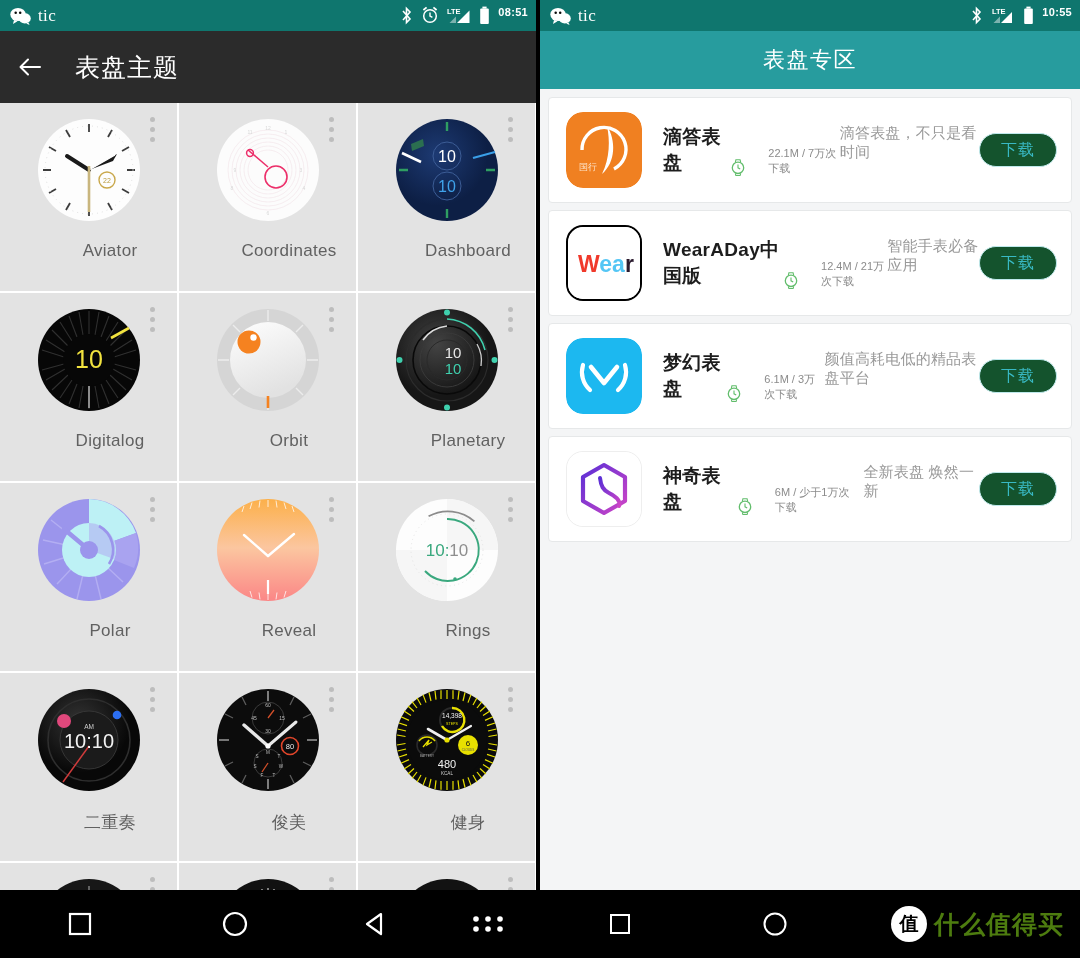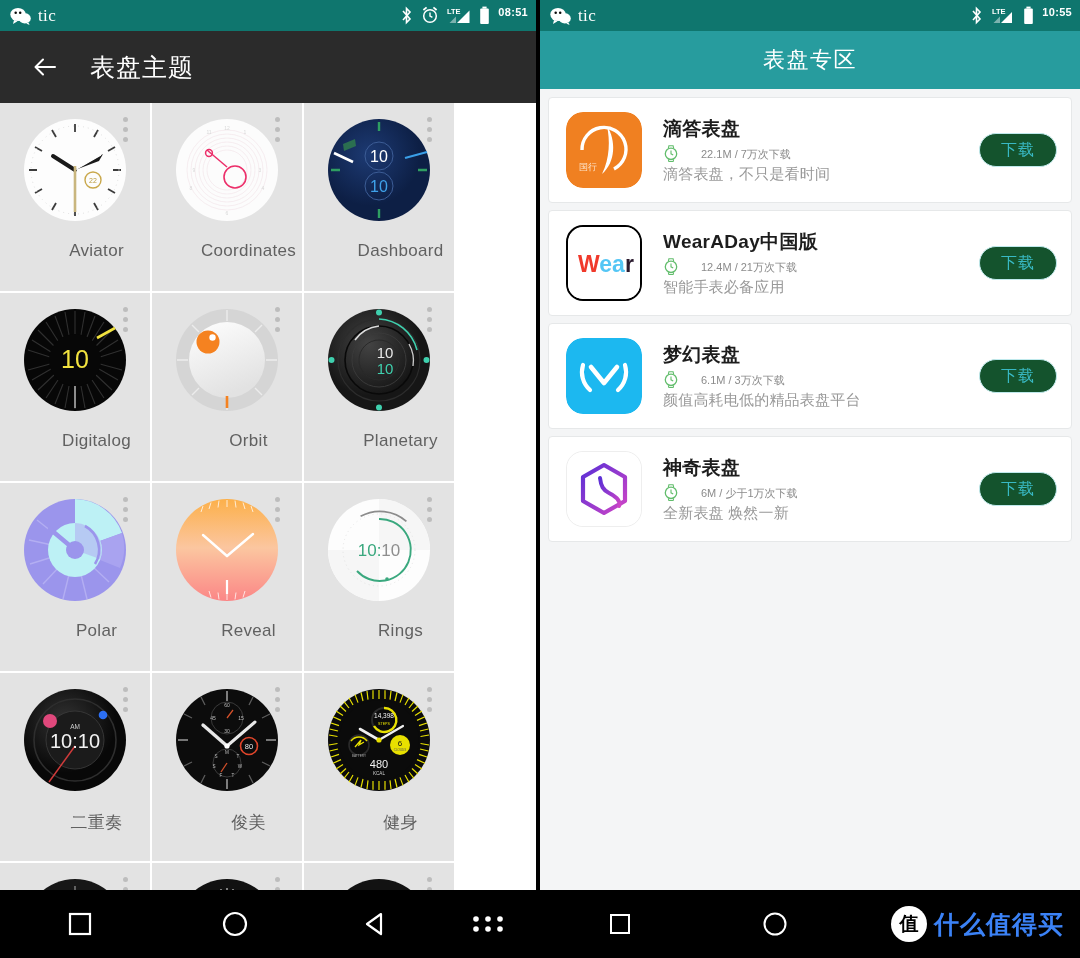--- a/index.html
+++ b/index.html
@@ -20,30 +20,30 @@
   }
   .sb-left { display:flex; align-items:center; gap:7px; }
   .sb-carrier { font-family:"Liberation Serif","DejaVu Serif",serif; font-size:17px; letter-spacing:.4px; }
   .sb-right { margin-left:auto; display:flex; align-items:flex-start; gap:8px; }
   .sb-clock { font-size:11px; font-weight:700; letter-spacing:.3px; }
   .ic { display:block; }
 
   
   .appbar {
     height:72px; background:#2b2b2b; display:flex; align-items:center;
-    padding-left:30px; gap:30px;
+    padding-left:15px; gap:30px;
   }
   .appbar-title { color:#fff; font-size:25px; letter-spacing:1px; }
   .back-arrow { width:30px; height:30px; }
 
   
   .grid-scroll { height:855px; overflow:hidden; background:#fff; }
   .grid { display:flex; flex-wrap:wrap; gap:2px 2px; background:#fff; }
   .cell {
-    width:150px; height:188px; background:#e3e3e3;
+    width:177px; height:188px; background:#e3e3e3;
     position:relative; display:flex; flex-direction:column;
     align-items:center; justify-content:flex-start; padding-top:15px;
   }
   .cell .dots { position:absolute; top:14px; right:22px; display:flex; flex-direction:column; gap:5px; }
   .cell .dots i { width:5px; height:5px; border-radius:50%; background:#bdbdbd; display:block; }
   .face { width:104px; height:104px; border-radius:50%; position:relative; overflow:hidden; }
   .cell-label { margin-top:19px; font-size:17px; color:#616161; letter-spacing:.3px;margin-left:43px; }
 
   
   .teal-header {
@@ -51,41 +51,41 @@
   }
   .teal-title { color:#fff; font-size:22px; letter-spacing:1.5px; }
 
   .app-list { padding:8px 8px 0 8px; }
   .app-card {
     background:#fff; border:1px solid #e6e8e9; border-radius:4px;
     height:106px; margin-bottom:7px; display:flex; align-items:center;
     padding:0 14px 0 17px;
   }
   .app-icon { width:76px; height:76px; border-radius:17px; flex:0 0 76px; position:relative; overflow:hidden; }
-  .app-text { flex:1; margin-left:21px; display:flex; flex-direction:column; justify-content:center; gap:3px; }
+  .app-text { flex:1; margin-left:21px; display:flex; flex-direction:row; justify-content:center; gap:3px; }
   .app-name { font-size:19px; font-weight:bold; color:#1d1d1d; letter-spacing:.3px; }
   .app-meta { display:flex; align-items:flex-end; gap:22px; font-size:11px; color:#8b8b8b; }
   .app-desc { font-size:15px; color:#999; letter-spacing:.2px; }
   .dl-btn {
     width:78px; height:34px; border-radius:17px;
     border:1px solid #bfe9ec; background:#14532d;
     display:flex; align-items:center; justify-content:center;
     color:#39b9c4; font-size:16px; letter-spacing:1px; flex:0 0 78px;
   }
 
   
   .navbar { position:absolute; bottom:0; left:0; height:68px; background:#000;
             display:flex; align-items:center; }
   .navbar-left  { width:536px; }
   .navbar-right { width:540px; }
   .nav-btn { display:flex; align-items:center; justify-content:center; }
   .watermark { display:flex; align-items:center; gap:7px; margin-left:auto; margin-right:16px; }
   .wm-badge { width:36px; height:36px; border-radius:50%; background:#fff; color:#000;
               display:flex; align-items:center; justify-content:center; font-size:19px; font-weight:bold; }
-  .wm-text { color:#3b82f6; font-size:25px; letter-spacing:1px; font-weight:bold; }
+  .wm-text { color:#4d7c0f; font-size:25px; letter-spacing:1px; font-weight:bold; }
 </style>
 </head>
 <body>
 
 <div class="screens">
 
   <div class="panel panel-left">
 
     <div class="statusbar">
       <div class="sb-left">

